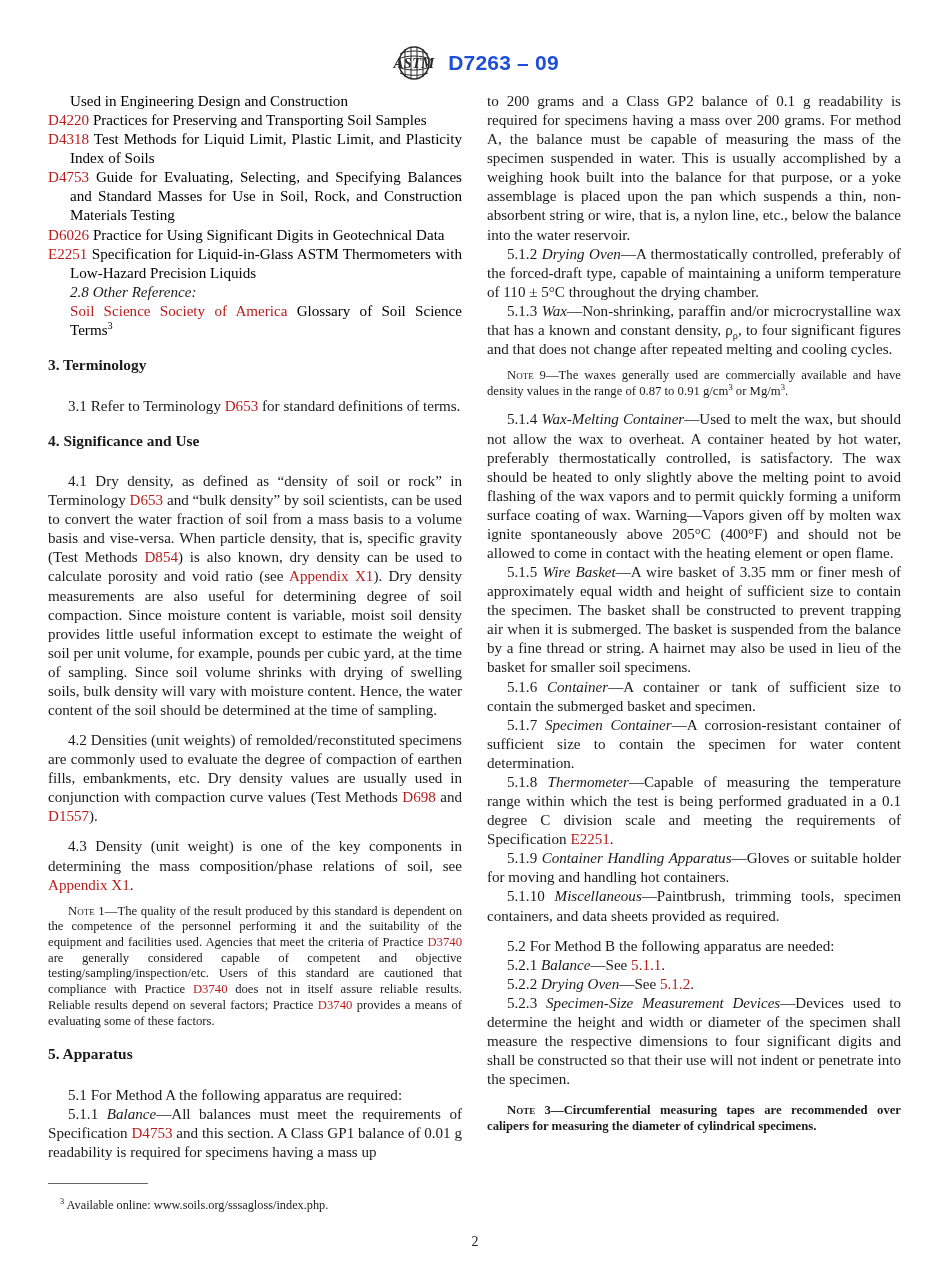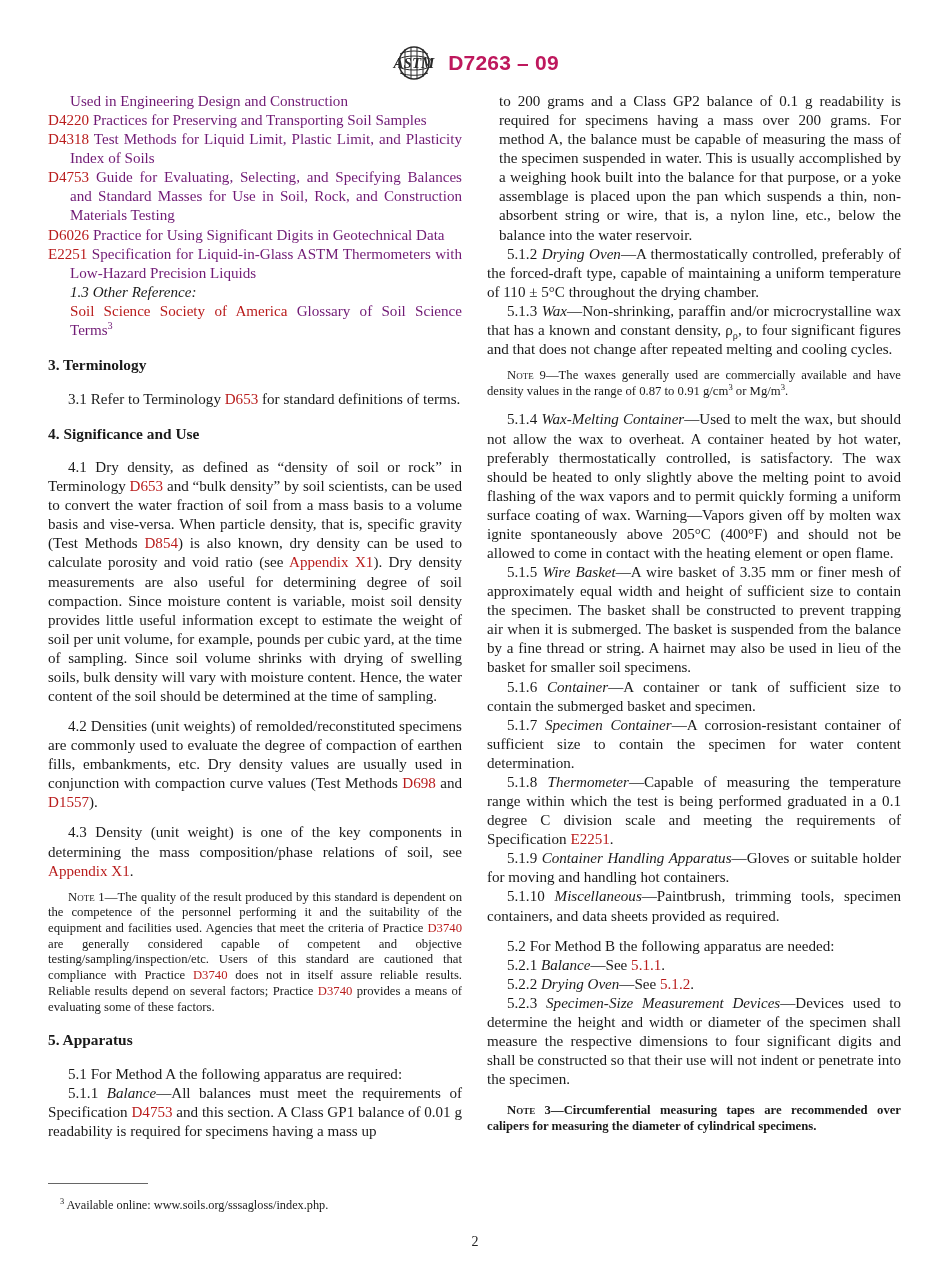--- a/index.html
+++ b/index.html
@@ -16,62 +16,62 @@
   
   .header{
     position:absolute;top:46px;left:0;width:950px;
     display:flex;justify-content:center;align-items:center;gap:11px;
   }
   .astm-logo{
     width:46px;height:34px;display:block;
   }
   .desig{
     font-family:"Liberation Sans","DejaVu Sans",sans-serif;
-    font-weight:bold;font-size:21px;letter-spacing:.2px;color:#be185d;
+    font-weight:bold;font-size:21px;letter-spacing:.2px;color:#1d4ed8;
     white-space:pre;
   }
 
   
   .col{
     position:absolute;top:92px;width:414px;
     font-size:15.1px;line-height:1.265;
     text-align:justify;text-justify:inter-word;
     hyphens:none;
   }
   .col-left{left:48px;}
   .col-right{left:487px;}
 
   p{margin:0;}
   .p{
     text-indent:20px;margin:0;
     text-align:justify;
   }
-  .noindent{text-indent:0;margin-left:12px;}
+  .noindent{text-indent:0;}
   .gap{margin-top:11px;}
 
   
   .ref{
     text-indent:-0px;padding-left:22px;
     text-align:justify;margin:0;
   }
   .ref .num{margin-left:-22px;}
   .ref-cont{padding-left:22px;text-indent:0;text-align:justify;}
 
   .red{color:#b91c1c;}
-  .blue{color:#701a75;}
+  .blue{color:#000000;}
   .ital{font-style:italic;}
   .bold{font-weight:normal;}
 
   
   .sec{
     font-weight:bold;font-size:15.4px;
     margin:0;text-indent:0;text-align:left;
   }
   .sec-gap{margin-top:15px;}
-  .after-sec{margin-top:15px;}
+  .after-sec{margin-top:22px;}
 
   
   .note{
     font-size:12.7px;line-height:1.235;
     text-align:justify;text-indent:20px;
     margin:0;
   }
   .note-gap{margin-top:9px;}
   .sc{font-variant:small-caps;}
 
@@ -127,21 +127,21 @@
       <p class="ref"><span class="num red">D4220</span><span class="blue"> </span><span class="blue">Practices for Preserving and Transporting Soil Samples</span></p>
 
       <p class="ref"><span class="num red">D4318</span><span class="blue"> </span><span class="blue">Test Methods for Liquid Limit, Plastic Limit, and Plasticity Index of Soils</span></p>
 
       <p class="ref"><span class="num red">D4753</span><span class="blue"> </span><span class="blue">Guide for Evaluating, Selecting, and Specifying Balances and Standard Masses for Use in Soil, Rock, and Construction Materials Testing</span></p>
 
       <p class="ref"><span class="num red">D6026</span><span class="blue"> </span><span class="blue">Practice for Using Significant Digits in Geotechnical Data</span></p>
 
       <p class="ref"><span class="num red">E2251</span><span class="blue"> </span><span class="blue">Specification for Liquid-in-Glass ASTM Thermometers with Low-Hazard Precision Liquids</span></p>
 
-      <p class="ref-cont ital">1.3  Other Reference:</p>
+      <p class="ref-cont ital">2.8  Other Reference:</p>
 
       <p class="ref"><span class="red">Soil Science Society of America</span><span class="blue"> </span><span class="blue">Glossary of Soil Science Terms</span><sup class="blue">3</sup></p>
     </div>
 
     <p class="sec sec-gap">3.  Terminology</p>
     <p class="p after-sec"><span>3.1 Refer to Terminology </span><span class="red">D653</span><span> for standard definitions of terms.</span></p>
 
     <p class="sec sec-gap">4.  Significance and Use</p>
     <p class="p after-sec"><span>4.1 Dry density, as defined as “density of soil or rock” in Terminology </span><span class="red">D653</span><span> and “bulk density” by soil scientists, can be used to convert the water fraction of soil from a mass basis to a volume basis and vise-versa. When particle density, that is, specific gravity (Test Methods </span><span class="red">D854</span><span>) is also known, dry density can be used to calculate porosity and void ratio (see </span><span class="red">Appendix X1</span><span>). Dry density measurements are also useful for determining degree of soil compaction. Since moisture content is variable, moist soil density provides little useful information except to estimate the weight of soil per unit volume, for example, pounds per cubic yard, at the time of sampling. Since soil volume shrinks with drying of swelling soils, bulk density will vary with moisture content. Hence, the water content of the soil should be determined at the time of sampling.</span></p>
 

